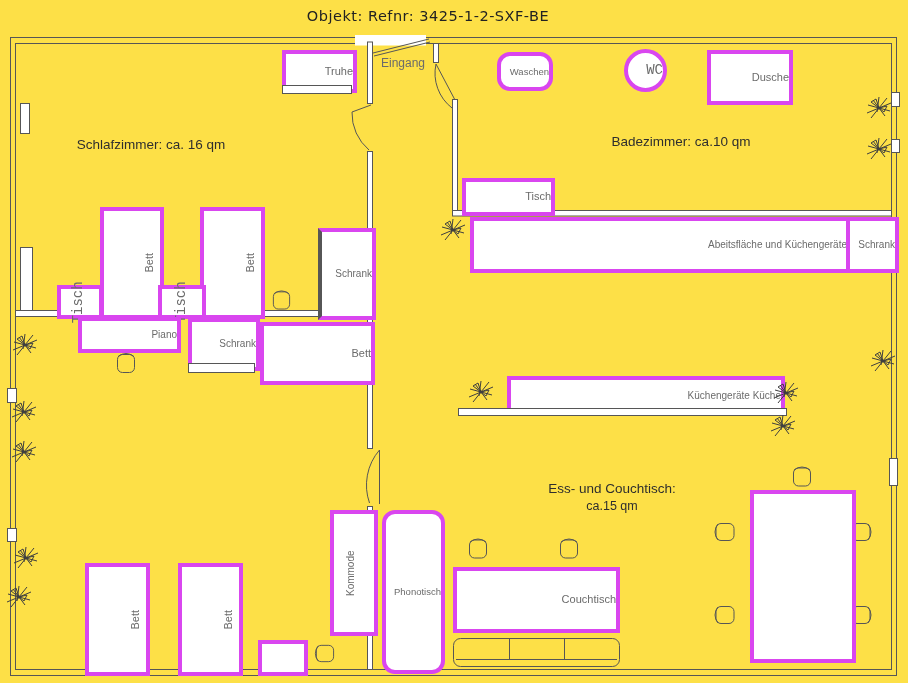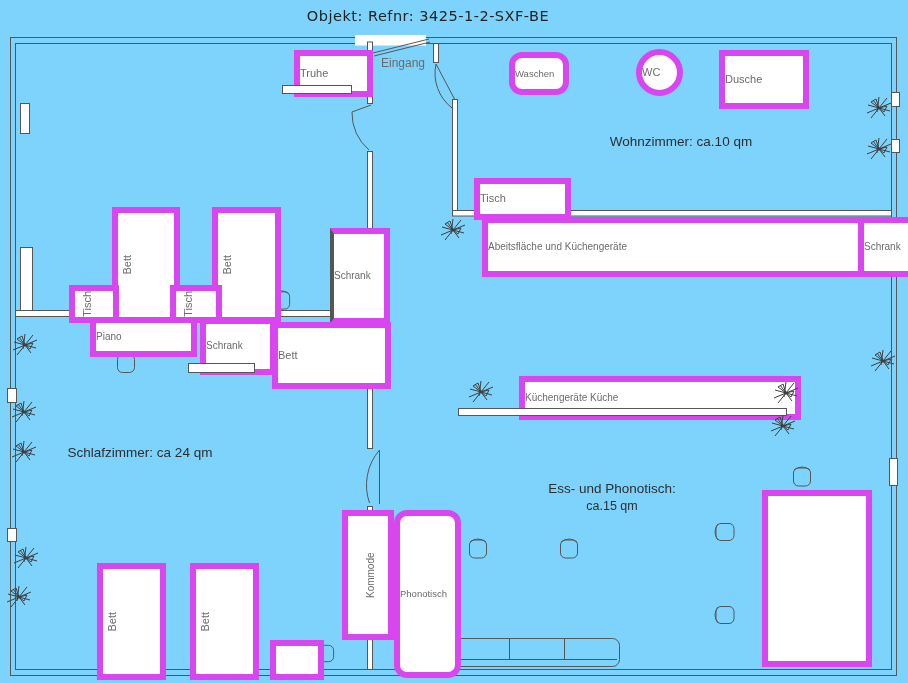--- a/index.html
+++ b/index.html
@@ -1,42 +1,42 @@
 <!DOCTYPE html>
 <html><head>
 <meta charset="utf-8">
 <style>
   html,body{margin:0;padding:0;background:#fff;}
   #canvas{
-    position:relative;width:908px;height:683px;background:#7dd3fc;overflow:hidden;
+    position:relative;width:908px;height:683px;background:#fde047;overflow:hidden;
     font-family:"Liberation Sans",sans-serif;color:#4f4f4f;
   }
   svg.layer{position:absolute;left:0;top:0;pointer-events:none;}
   .box{
-    position:absolute;border:6px solid #d946ef;background:#fff;
-    display:flex;align-items:center;justify-content:flex-start;
-    color:#6b6b6b;font-size:11px;line-height:1.05;text-align:center;margin-left:12px;
+    position:absolute;border:4px solid #d946ef;background:#fff;
+    display:flex;align-items:center;justify-content:flex-end;
+    color:#6b6b6b;font-size:11px;line-height:1.05;text-align:center;
   }
   .box .lbl{white-space:nowrap;}
   .vbox .lbl{transform:rotate(-90deg);}
   .shelf{position:absolute;border:1px solid #565656;background:#fff;}
   .mark{position:absolute;border:1px solid #565656;background:#fff;}
   .roomlabel{
     position:absolute;color:#2e2e2e;font-size:13.5px;text-align:center;
     font-family:"Liberation Sans",sans-serif;white-space:nowrap;
   }
   .roomlabel.twoline{white-space:normal;line-height:1.3;}
   #title{
     position:absolute;left:128px;top:8px;width:600px;text-align:center;
     font-size:14.5px;color:#222;letter-spacing:.5px;
     font-family:"DejaVu Sans",sans-serif;
   }
   .s95{font-size:9.5px;border-radius:13px;}
   .s10{font-size:10px;}
-  .s9{font-size:11px;}
+  .s9{font-size:14px;font-family:Liberation Mono, monospace;}
 </style>
 </head>
 <body>
 
 <div id="canvas">
 
   <svg class="layer" width="908" height="683" viewBox="0 0 908 683" fill="none" stroke="#565656" stroke-width="1">
     <defs>
       <symbol id="chair-sym" viewBox="0 0 22 24">
         <path d="M3 6 Q11 0 19 6"></path>
@@ -88,24 +88,24 @@
       <use href="#chair-sym" x="713" y="603" width="22" height="24" transform="rotate(-90 724 615)"></use>
       <use href="#chair-sym" x="851" y="520" width="22" height="24" transform="rotate(90 862 532)"></use>
       <use href="#chair-sym" x="851" y="603" width="22" height="24" transform="rotate(90 862 615)"></use>
       <use href="#chair-sym" x="271" y="288" width="21" height="23"></use>
       <use href="#chair-sym" x="115" y="350" width="22" height="25"></use>
       <use href="#chair-sym" x="313" y="642" width="22" height="23" transform="rotate(-90 324 653.5)"></use>
     </g>
   </svg>
 
   <div id="title">Objekt: Refnr: 3425-1-2-SXF-BE</div>
-  <div class="roomlabel" style="left:581px;top:134px;width:200px;">Wohnzimmer: ca.10 qm</div>
-  <div class="roomlabel" style="left:40px;top:445px;width:200px;">Schlafzimmer: ca 24 qm</div>
+  <div class="roomlabel" style="left:51px;top:137px;width:200px;">Schlafzimmer: ca. 16 qm</div>
+  <div class="roomlabel" style="left:581px;top:134px;width:200px;">Badezimmer: ca.10 qm</div>
   <div class="roomlabel twoline" style="left:512px;top:480px;width:200px;">
-    <div>Ess- und Phonotisch:</div>
+    <div>Ess- und Couchtisch:</div>
     <div style="font-size:12.5px">ca.15 qm</div>
   </div>
   <div class="roomlabel" style="left:373px;top:56px;width:60px;font-size:12px;color:#6b6b6b;">Eingang</div>
 
   <div class="box" style="left:282px;top:50px;width:67px;height:35px;">
       <span class="lbl">Truhe</span>
     </div>
   <div class="shelf" style="left:282px;top:85px;width:68px;height:7px;"></div>
   <div class="box vbox" style="left:100px;top:207px;width:56px;height:104px;">
       <span class="lbl">Bett</span>
@@ -167,20 +167,23 @@
     </div>
   <div class="box" style="left:258px;top:640px;width:42px;height:28px;"></div>
   <div class="box vbox s10" style="left:330px;top:510px;width:40px;height:118px;">
       <span class="lbl">Kommode</span>
     </div>
   <div class="mark" style="left:7px;top:388px;width:8px;height:13px;"></div>
   <div class="mark" style="left:7px;top:528px;width:8px;height:12px;"></div>
 
   <div class="box s95" style="left:382px;top:510px;width:55px;height:156px;">
       <span class="lbl">Phonotisch</span>
+    </div>
+  <div class="box" style="left:453px;top:567px;width:159px;height:58px;">
+      <span class="lbl">Couchtisch</span>
     </div>
   <div class="box" style="left:750px;top:490px;width:98px;height:165px;"></div>
   <div class="mark" style="left:889px;top:458px;width:7px;height:26px;"></div>
   <div class="mark" style="left:891px;top:92px;width:7px;height:13px;"></div>
   <div class="mark" style="left:891px;top:139px;width:7px;height:12px;"></div>
 
   <svg class="layer" width="908" height="683" viewBox="0 0 908 683" fill="none" stroke="#3f3f3f" stroke-width="1" color="#3f3f3f">
     <use href="#plant-sym" x="866" y="95" width="26" height="26"></use>
     <use href="#plant-sym" x="866" y="136" width="26" height="26"></use>
     <use href="#plant-sym" x="440" y="217" width="26" height="26"></use>

